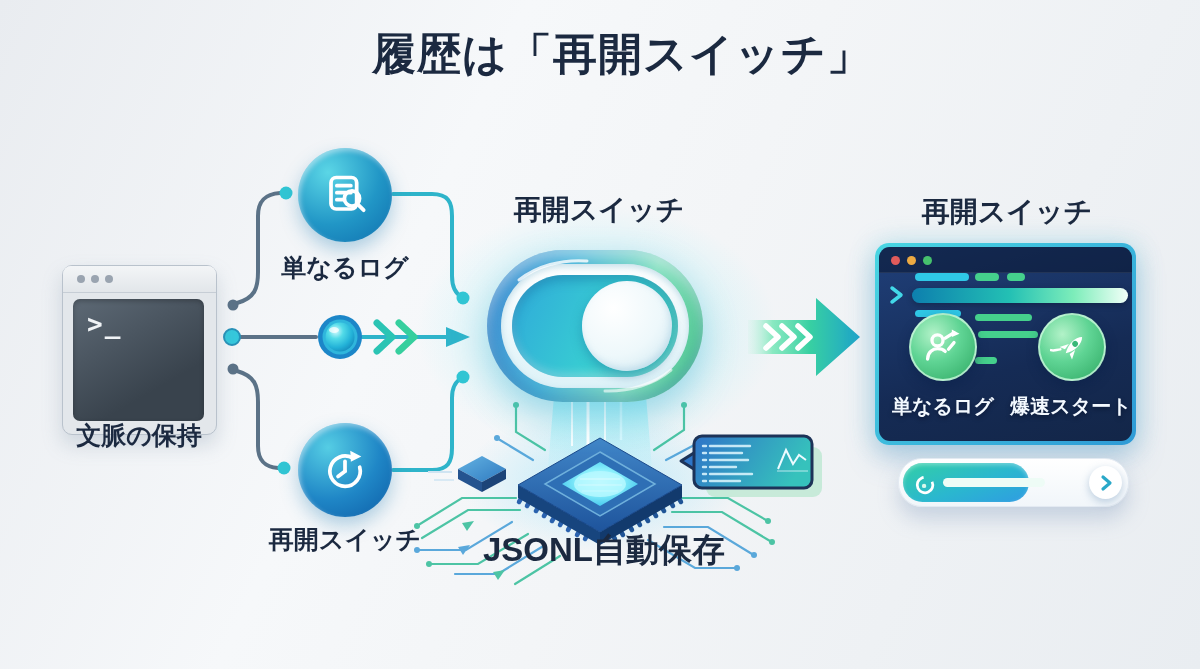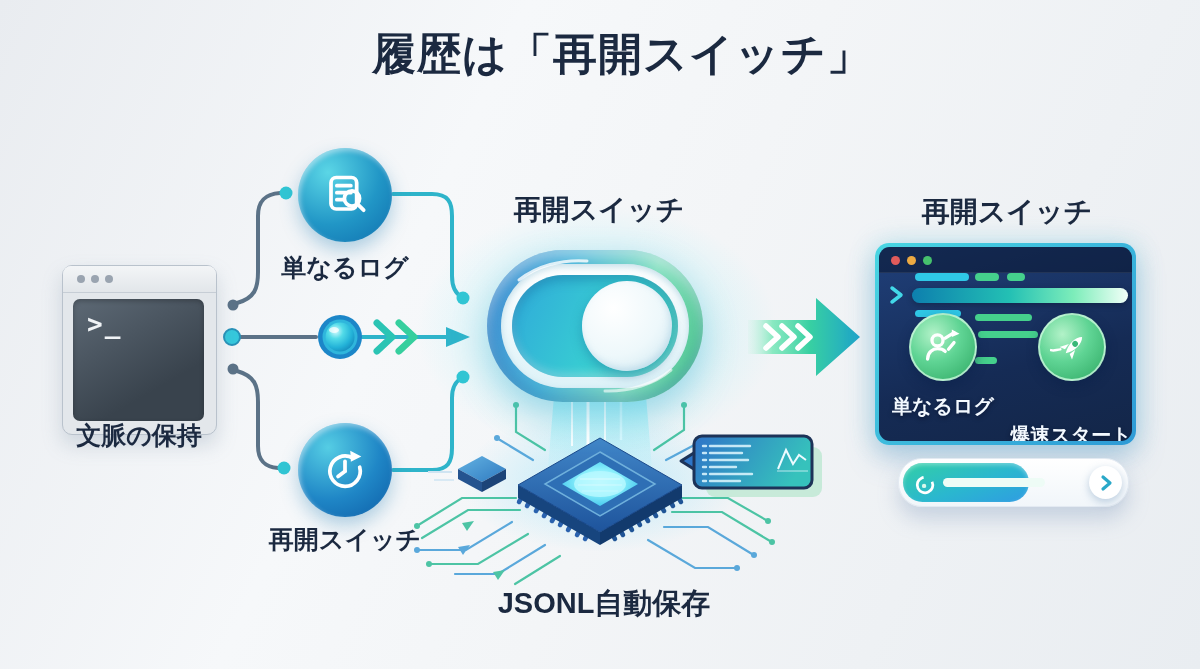--- a/index.html
+++ b/index.html
@@ -329,21 +329,21 @@
     <div class="tg-track"></div>
     <div class="tg-knob"></div>
     <div class="tg-glows">
       <svg width="216" height="152" viewBox="0 0 216 152">
         <path d="M32,30 A82,62 0 0 1 100,11" fill="none" stroke="rgba(255,255,255,.8)" stroke-width="3" stroke-linecap="round"></path>
         <path d="M118,141 A84,62 0 0 0 184,120" fill="none" stroke="rgba(255,255,255,.6)" stroke-width="3" stroke-linecap="round"></path>
       </svg>
     </div>
   </div>
 
-  <div class="lbl" style="left:604px;top:584px;font-size:29px;">JSONL自動保存</div>
+  <div class="lbl" style="left:604px;top:528px;font-size:33px;">JSONL自動保存</div>
 
   <div class="lbl lbl-big" style="left:1007px;top:193px;">再開スイッチ</div>
   <div class="abs rwin">
     <div class="rwin-inner">
       <div class="rw-bar">
         <span class="rdot" style="left:12px;background:#e15b5b;"></span>
         <span class="rdot" style="left:28px;background:#ecaa42;"></span>
         <span class="rdot" style="left:44px;background:#46c16d;"></span>
       </div>
       <svg style="position:absolute;left:10px;top:38px;" width="16" height="20" viewBox="0 0 16 20">
@@ -374,21 +374,21 @@
           <g transform="translate(20,20) rotate(45)">
             <path d="M0,-13 C4.5,-8.5 4.5,1 0,8 C-4.5,1 -4.5,-8.5 0,-13 Z" fill="#ffffff"></path>
             <circle cx="0" cy="-4" r="2.6" fill="#39b877"></circle>
             <path d="M-4,0 L-8,8 L-3,6 Z" fill="#ffffff"></path>
             <path d="M4,0 L8,8 L3,6 Z" fill="#ffffff"></path>
             <path d="M-6,9 C-8.5,12 -8.5,14 -11.5,15.5" fill="none" stroke="#ffffff" stroke-width="2.2" stroke-linecap="round"></path>
           </g>
         </svg>
       </div>
       <div class="blabel" style="left:64px;">単なるログ</div>
-      <div class="blabel" style="left:192px;margin-top:29px;">爆速スタート</div>
+      <div class="blabel" style="left:192px;">爆速スタート</div>
     </div>
   </div>
 
   <div class="abs pbar">
     <div class="pfill">
       <svg class="ringicon" width="22" height="22" viewBox="0 0 24 24">
         <circle cx="12" cy="12" r="8.5" fill="none" stroke="#ffffff" stroke-width="3" stroke-dasharray="42 12" transform="rotate(-25 12 12)"></circle>
         <circle cx="11" cy="13" r="2.4" fill="#d8f8ec"></circle>
       </svg>
     </div>

